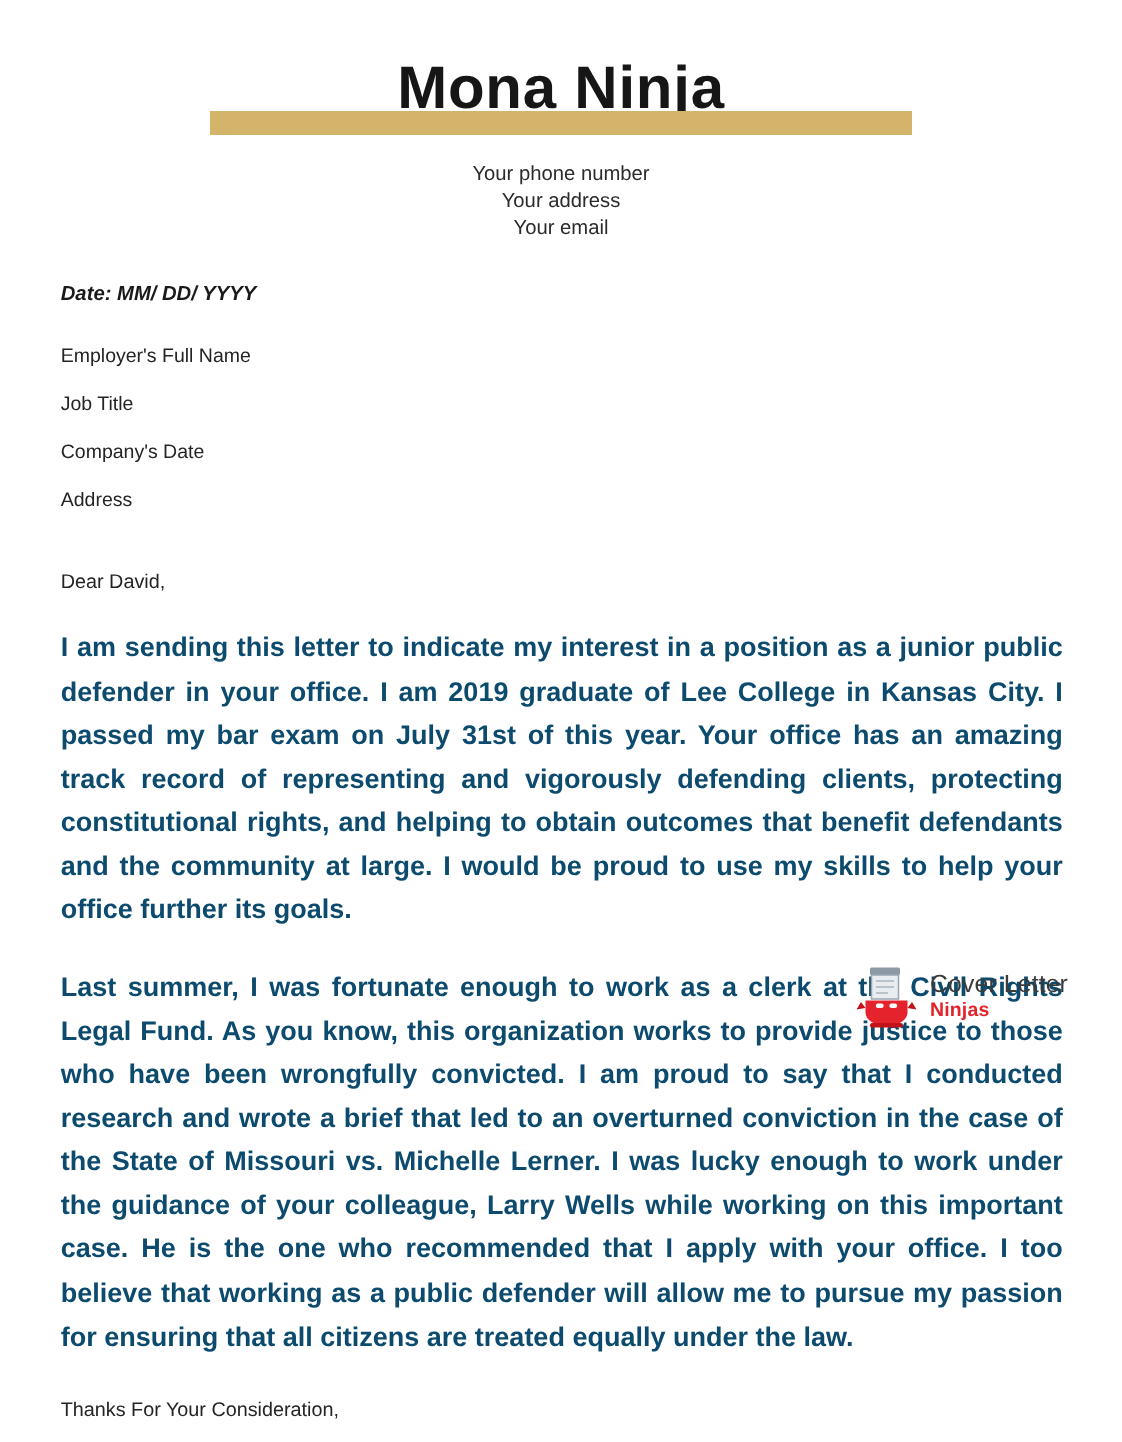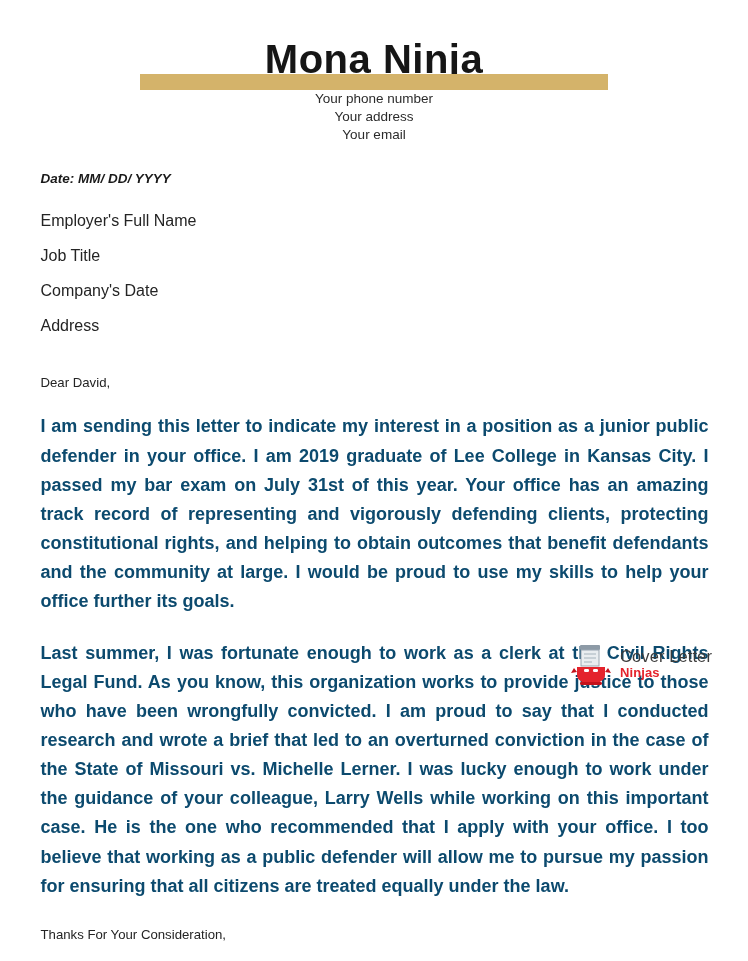--- a/index.html
+++ b/index.html
@@ -41,20 +41,21 @@
     justify-content: center;
     margin-top: -6px;
   }
   .rule {
     width: 468px;
     height: 16px;
     background: #d4b36a;
   }
 
   .contact {
+    margin-top: 17px;
     font-size: 13.5px;
     color: #2b2b2b;
     line-height: 1.32;
   }
   .contact div { margin: 0; }
 
   
   .content {
     margin: 0 auto;
     width: 668px;
@@ -67,21 +68,21 @@
   .date {
     font-weight: bold;
     font-size: 13.5px;
     color: #1a1a1a;
     margin-bottom: 26px;
     font-style: italic;
   }
 
   .recipient div {
     margin-bottom: 17px;
-    font-size: 16px;
+    font-size: 13px;
     color: #242424;
   }
 
   .salutation {
     margin-top: 40px;
     margin-bottom: 22px;
     font-size: 13.2px;
   }
 
   .para {

